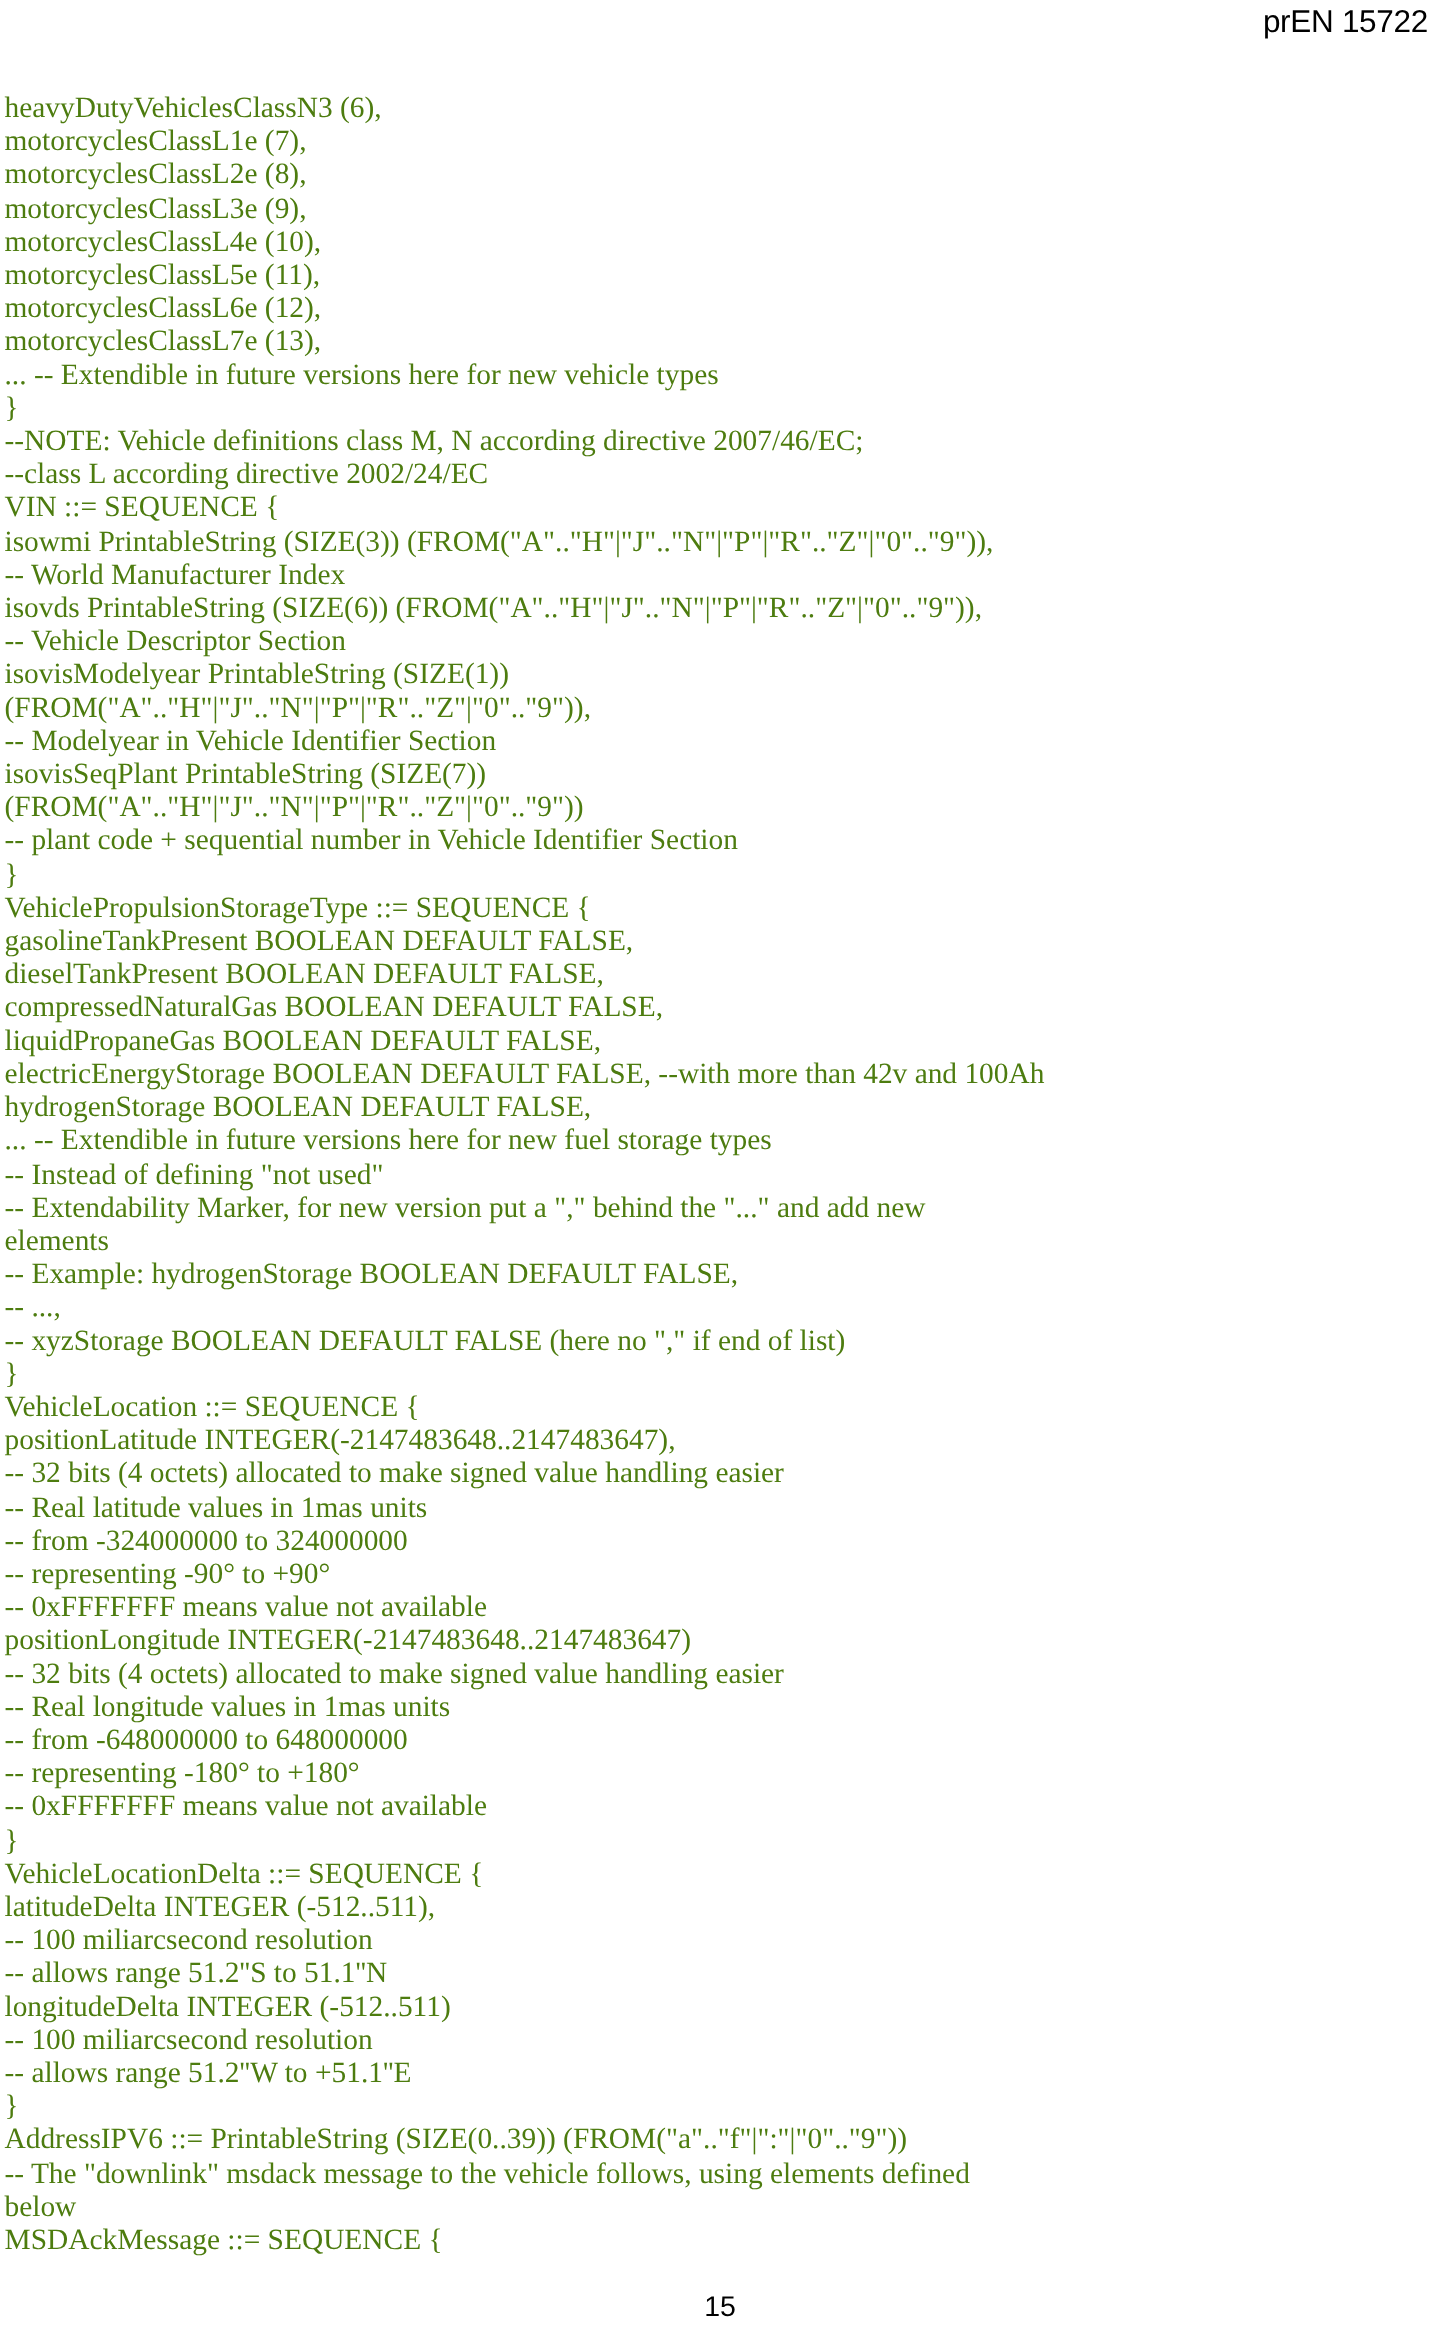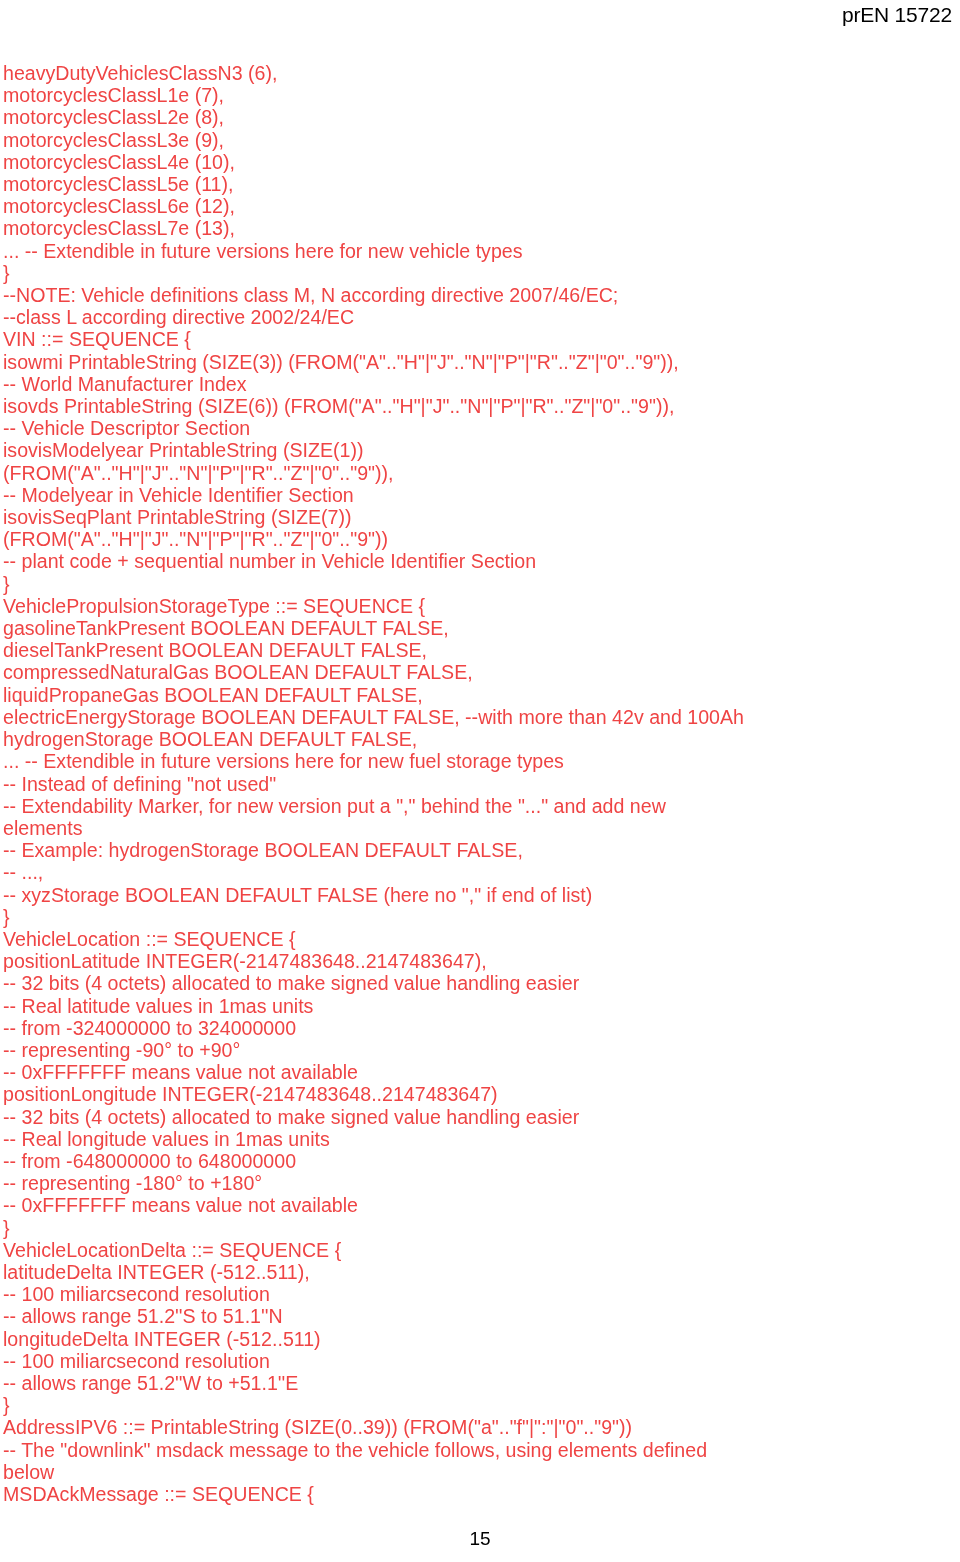--- a/index.html
+++ b/index.html
@@ -30,24 +30,24 @@
     font-size: 21px;
     letter-spacing: -0.2px;
     color: #000000;
     white-space: nowrap;
   }
   .code-block {
     position: absolute;
     top: 62px;
     left: 3px;
     width: 954px;
-    font-family: Liberation Sans, sans-serif;
+    font-family: Liberation Serif, serif;
     font-size: 19.6px;
     line-height: 22.2px;
-    color: #ef4444;
+    color: #4d7c0f;
     white-space: pre;
     letter-spacing: 0px;
   }
   .code-line {
     white-space: pre;
     min-height: 22.2px;
   }
   .page-number {
     position: absolute;
     left: 0;

